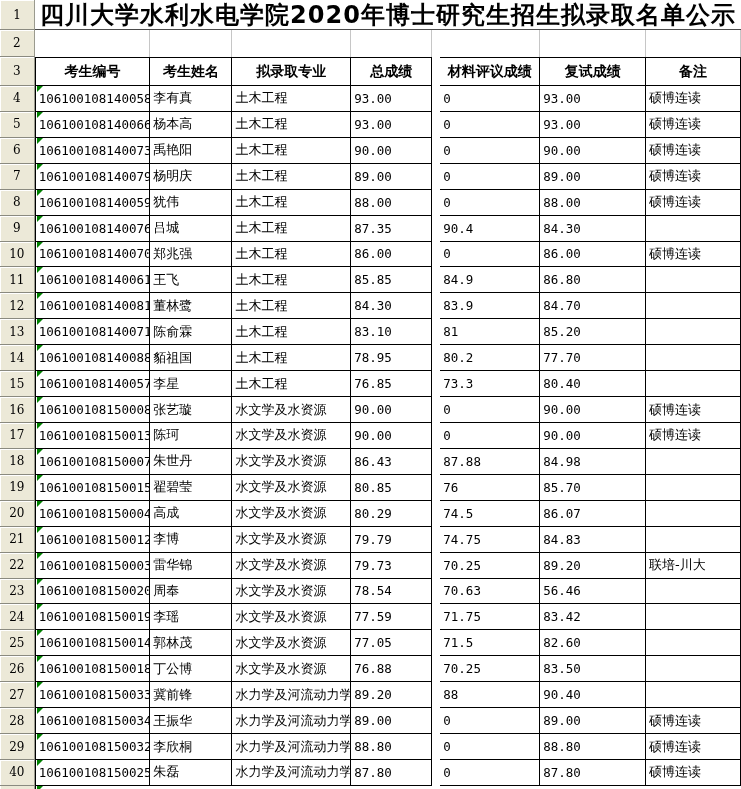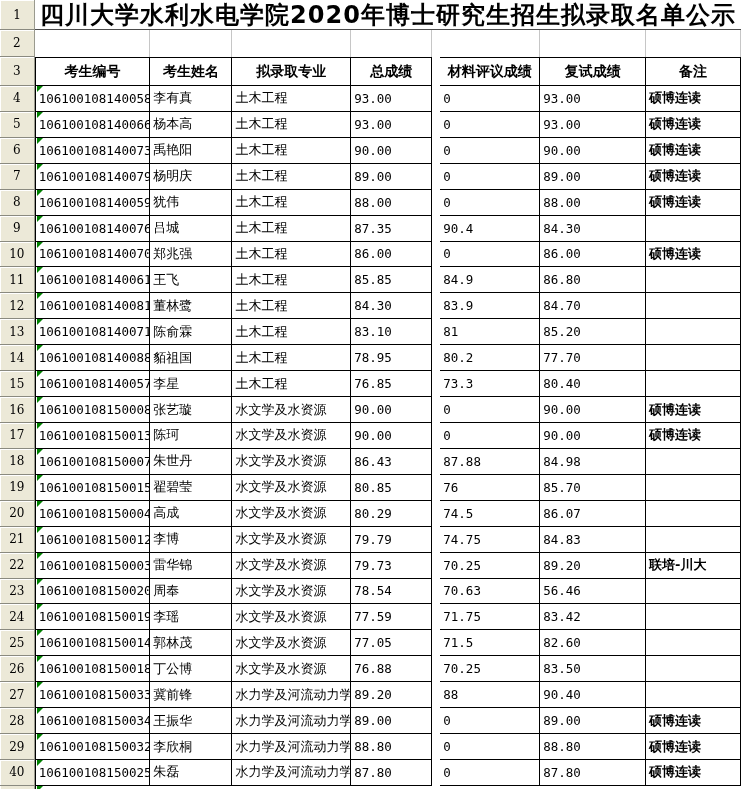--- a/index.html
+++ b/index.html
@@ -14,21 +14,21 @@
   .row{display:flex;box-sizing:border-box;}
   .cell{box-sizing:border-box;display:flex;align-items:center;overflow:hidden;white-space:nowrap;}
   
   .c0{width:35px;}  
   .c1{width:117px;} 
   .c2{width:83px;}  
   .c3{width:120px;} 
   .c4{width:82px;font-family:Liberation Serif, serif;}  
   .c5{width:101px;margin-left:8px;} 
   .c6{width:107px;} 
-  .c7{width:96px;font-weight:bold;}  
+  .c7{width:96px;}  
 
   
   .ruler{
     background:#ece9d8;
     border-right:1px solid #9a9a8e;
     border-bottom:1px solid #8a8a80;
     box-shadow:inset 1px 1px 0 #ffffff;
     justify-content:center;
     font-size:12px;
     font-family:"DejaVu Serif",serif;

